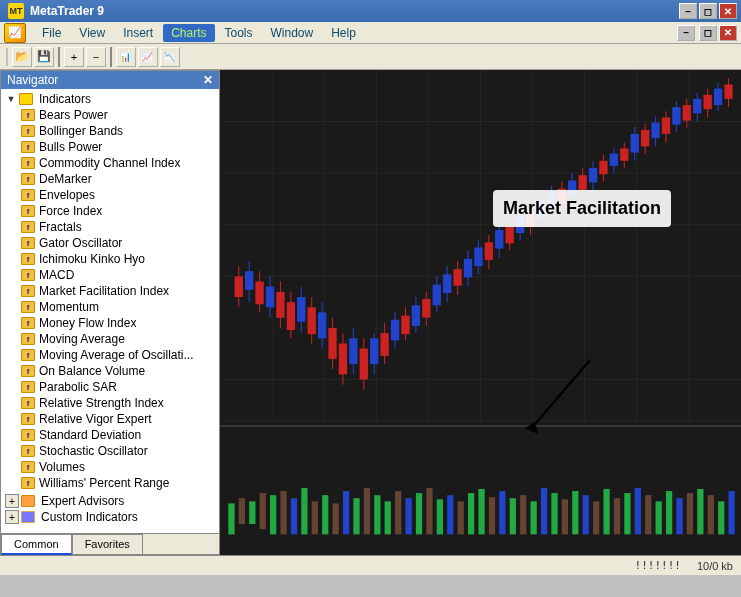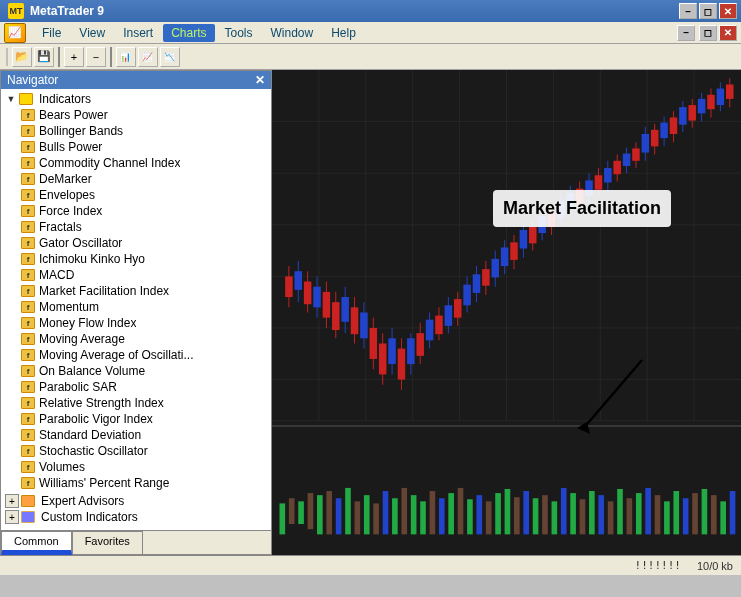--- a/index.html
+++ b/index.html
@@ -107,21 +107,21 @@
 
     
     .main-content {
       display: flex;
       height: calc(597px - 22px - 22px - 26px - 22px - 20px);
       background: #c0c0c0;
     }
 
     
     .navigator {
-      width: 272px;
+      width: 220px;
       background: #ffffff;
       border: 1px solid #888;
       display: flex;
       flex-direction: column;
       flex-shrink: 0;
     }
     .navigator-header {
       background: #4a7cbf;
       color: white;
       padding: 2px 6px;
@@ -214,21 +214,21 @@
     .nav-tab {
       padding: 3px 12px;
       font-size: 11px;
       cursor: pointer;
       border: 1px solid #888;
       border-bottom: none;
       background: #ece9d8;
     }
     .nav-tab.active {
       background: #ffffff;
-      border-bottom: 5px solid #1d4ed8;
+      border-bottom: 2px solid #1d4ed8;
       margin-bottom: -1px;
     }
 
     
     .chart-area {
       flex: 1;
       background: #1a1a2e;
       position: relative;
       overflow: hidden;
     }
@@ -402,21 +402,21 @@
         <div class="nav-item">
           <div class="nav-item-icon">f</div>
           <span class="nav-item-label">Parabolic SAR</span>
         </div>
         <div class="nav-item">
           <div class="nav-item-icon">f</div>
           <span class="nav-item-label">Relative Strength Index</span>
         </div>
         <div class="nav-item">
           <div class="nav-item-icon">f</div>
-          <span class="nav-item-label">Parabolic Vigor Index</span>
+          <span class="nav-item-label">Relative Vigor Expert</span>
         </div>
         <div class="nav-item">
           <div class="nav-item-icon">f</div>
           <span class="nav-item-label">Standard Deviation</span>
         </div>
         <div class="nav-item">
           <div class="nav-item-icon">f</div>
           <span class="nav-item-label">Stochastic Oscillator</span>
         </div>
         <div class="nav-item">

